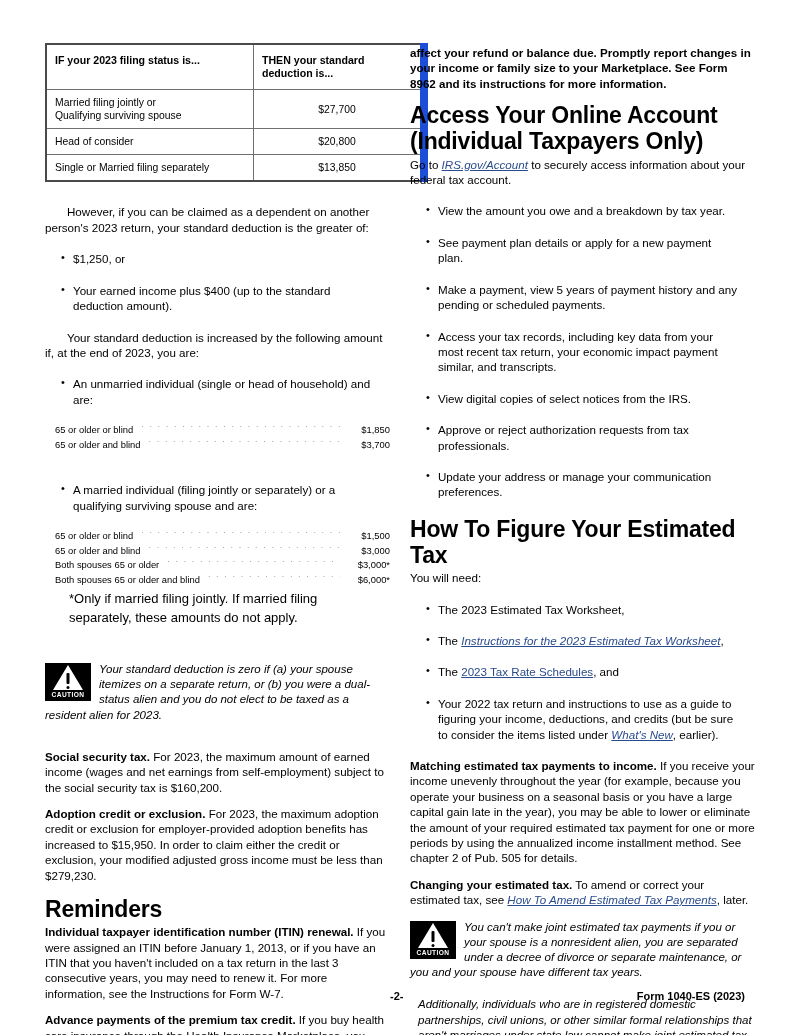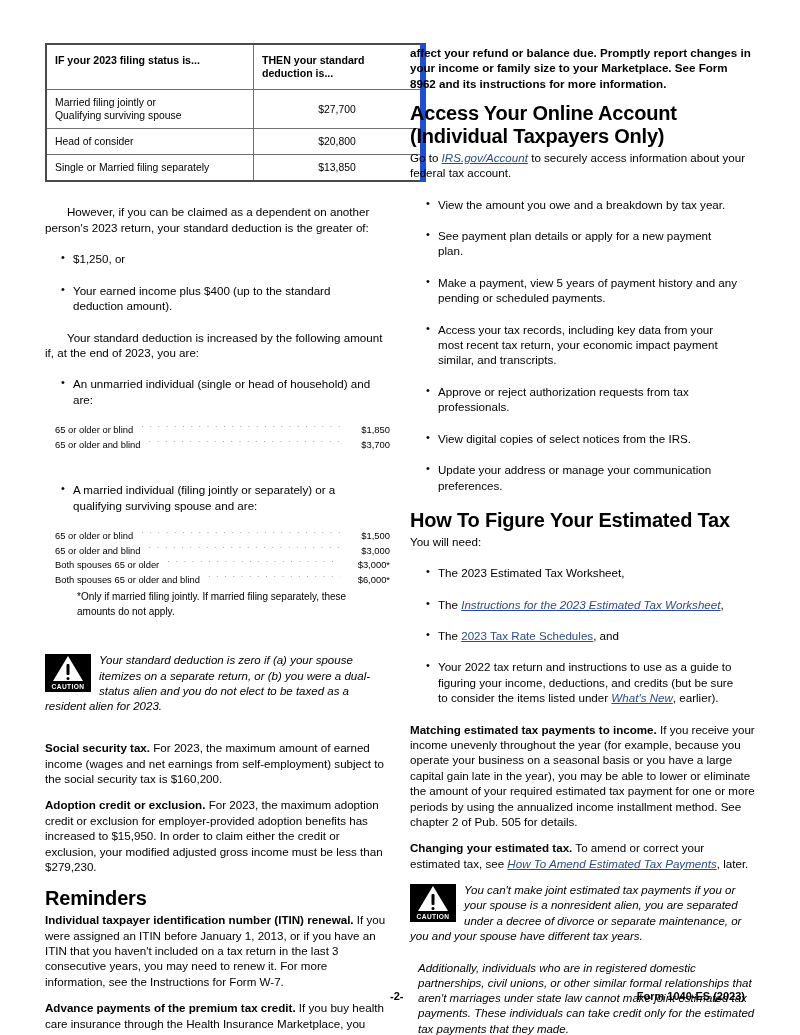--- a/index.html
+++ b/index.html
@@ -50,21 +50,21 @@
     font-size: 10.6px;
     padding-top: 9px;
     padding-bottom: 9px;
     vertical-align: top;
   }
   .sd-table .c1 { width: 190px; }
   .sd-table .c2 { width: 150px; text-align: center; }
   .sd-table tr td:first-child { border-left: 2px solid #4a4a4a; }
   .sd-table tr:first-child td { border-top: 2px solid #4a4a4a; }
   .sd-table tr:last-child td  { border-bottom: 2px solid #4a4a4a; }
-  .sd-table tr td:last-child  { border-right: 6px solid #1d4ed8; margin-top: 48px; }
+  .sd-table tr td:last-child  { border-right: 8px solid #1d4ed8; margin-top: 48px; }
 
   
   p.body {
     font-size: 11.6px;
     line-height: 1.33;
     margin: 0 0 0 0;
     text-align: left;
   }
   p.indent { text-indent: 22px; margin-top: 11px; }
   p.gap    { margin-top: 11px; }
@@ -116,23 +116,23 @@
     color: #9a9a9a;
     font-size: 9px;
     white-space: nowrap;
   }
   .amt-val {
     flex: 0 0 auto;
     text-align: right;
     min-width: 46px;
   }
   .amt-note {
-    font-size: 10px;
+    font-size: 13px;
     line-height: 1.45;
-    margin: 3px 0 0 22px;
+    margin: 3px 0 0 14px;
     max-width: 310px;
   }
 
   
   .caution-block {
     margin-top: 18px;
     font-size: 11.5px;
     line-height: 1.32;
     font-style: italic;
   }
@@ -181,21 +181,21 @@
     font-size: 6.6px;
     font-weight: bold;
     letter-spacing: 0.4px;
     font-style: normal;
     font-family: "Liberation Sans", sans-serif;
   }
   .caution-block::after { content: ""; display: block; clear: both; }
 
   
   h2.sec {
-    font-size: 20px;
+    font-size: 23px;
     font-weight: bold;
     line-height: 1.14;
     margin: 13px 0 2px 0;
     letter-spacing: -0.2px;
   }
   h2.sec.tophead { margin-top: 11px; }
 
   .run-in { font-weight: bold; }
 
   a.link, .link {
@@ -347,22 +347,22 @@
 
     <h2 class="sec tophead">Access Your Online Account (Individual Taxpayers Only)</h2>
 
     <p class="body tight"><span>Go to </span><a href="#" class="link">IRS.gov/Account</a><span> to securely access information about your federal tax account.</span></p>
 
     <ul class="bullets">
       <li>View the amount you owe and a breakdown by tax year.</li>
       <li>See payment plan details or apply for a new payment plan.</li>
       <li>Make a payment, view 5 years of payment history and any pending or scheduled payments.</li>
       <li>Access your tax records, including key data from your most recent tax return, your economic impact payment similar, and transcripts.</li>
+      <li>View digital copies of select notices from the IRS.</li>
       <li>Approve or reject authorization requests from tax professionals.</li>
-      <li>View digital copies of select notices from the IRS.</li>
       <li>Update your address or manage your communication preferences.</li>
     </ul>
 
     <h2 class="sec">How To Figure Your Estimated Tax</h2>
 
     <p class="body tight">You will need:</p>
 
     <ul class="bullets">
       <li>The 2023 Estimated Tax Worksheet,</li>
       <li><span>The </span><a href="#" class="link">Instructions for the 2023 Estimated Tax Worksheet</a><span>,</span></li>

